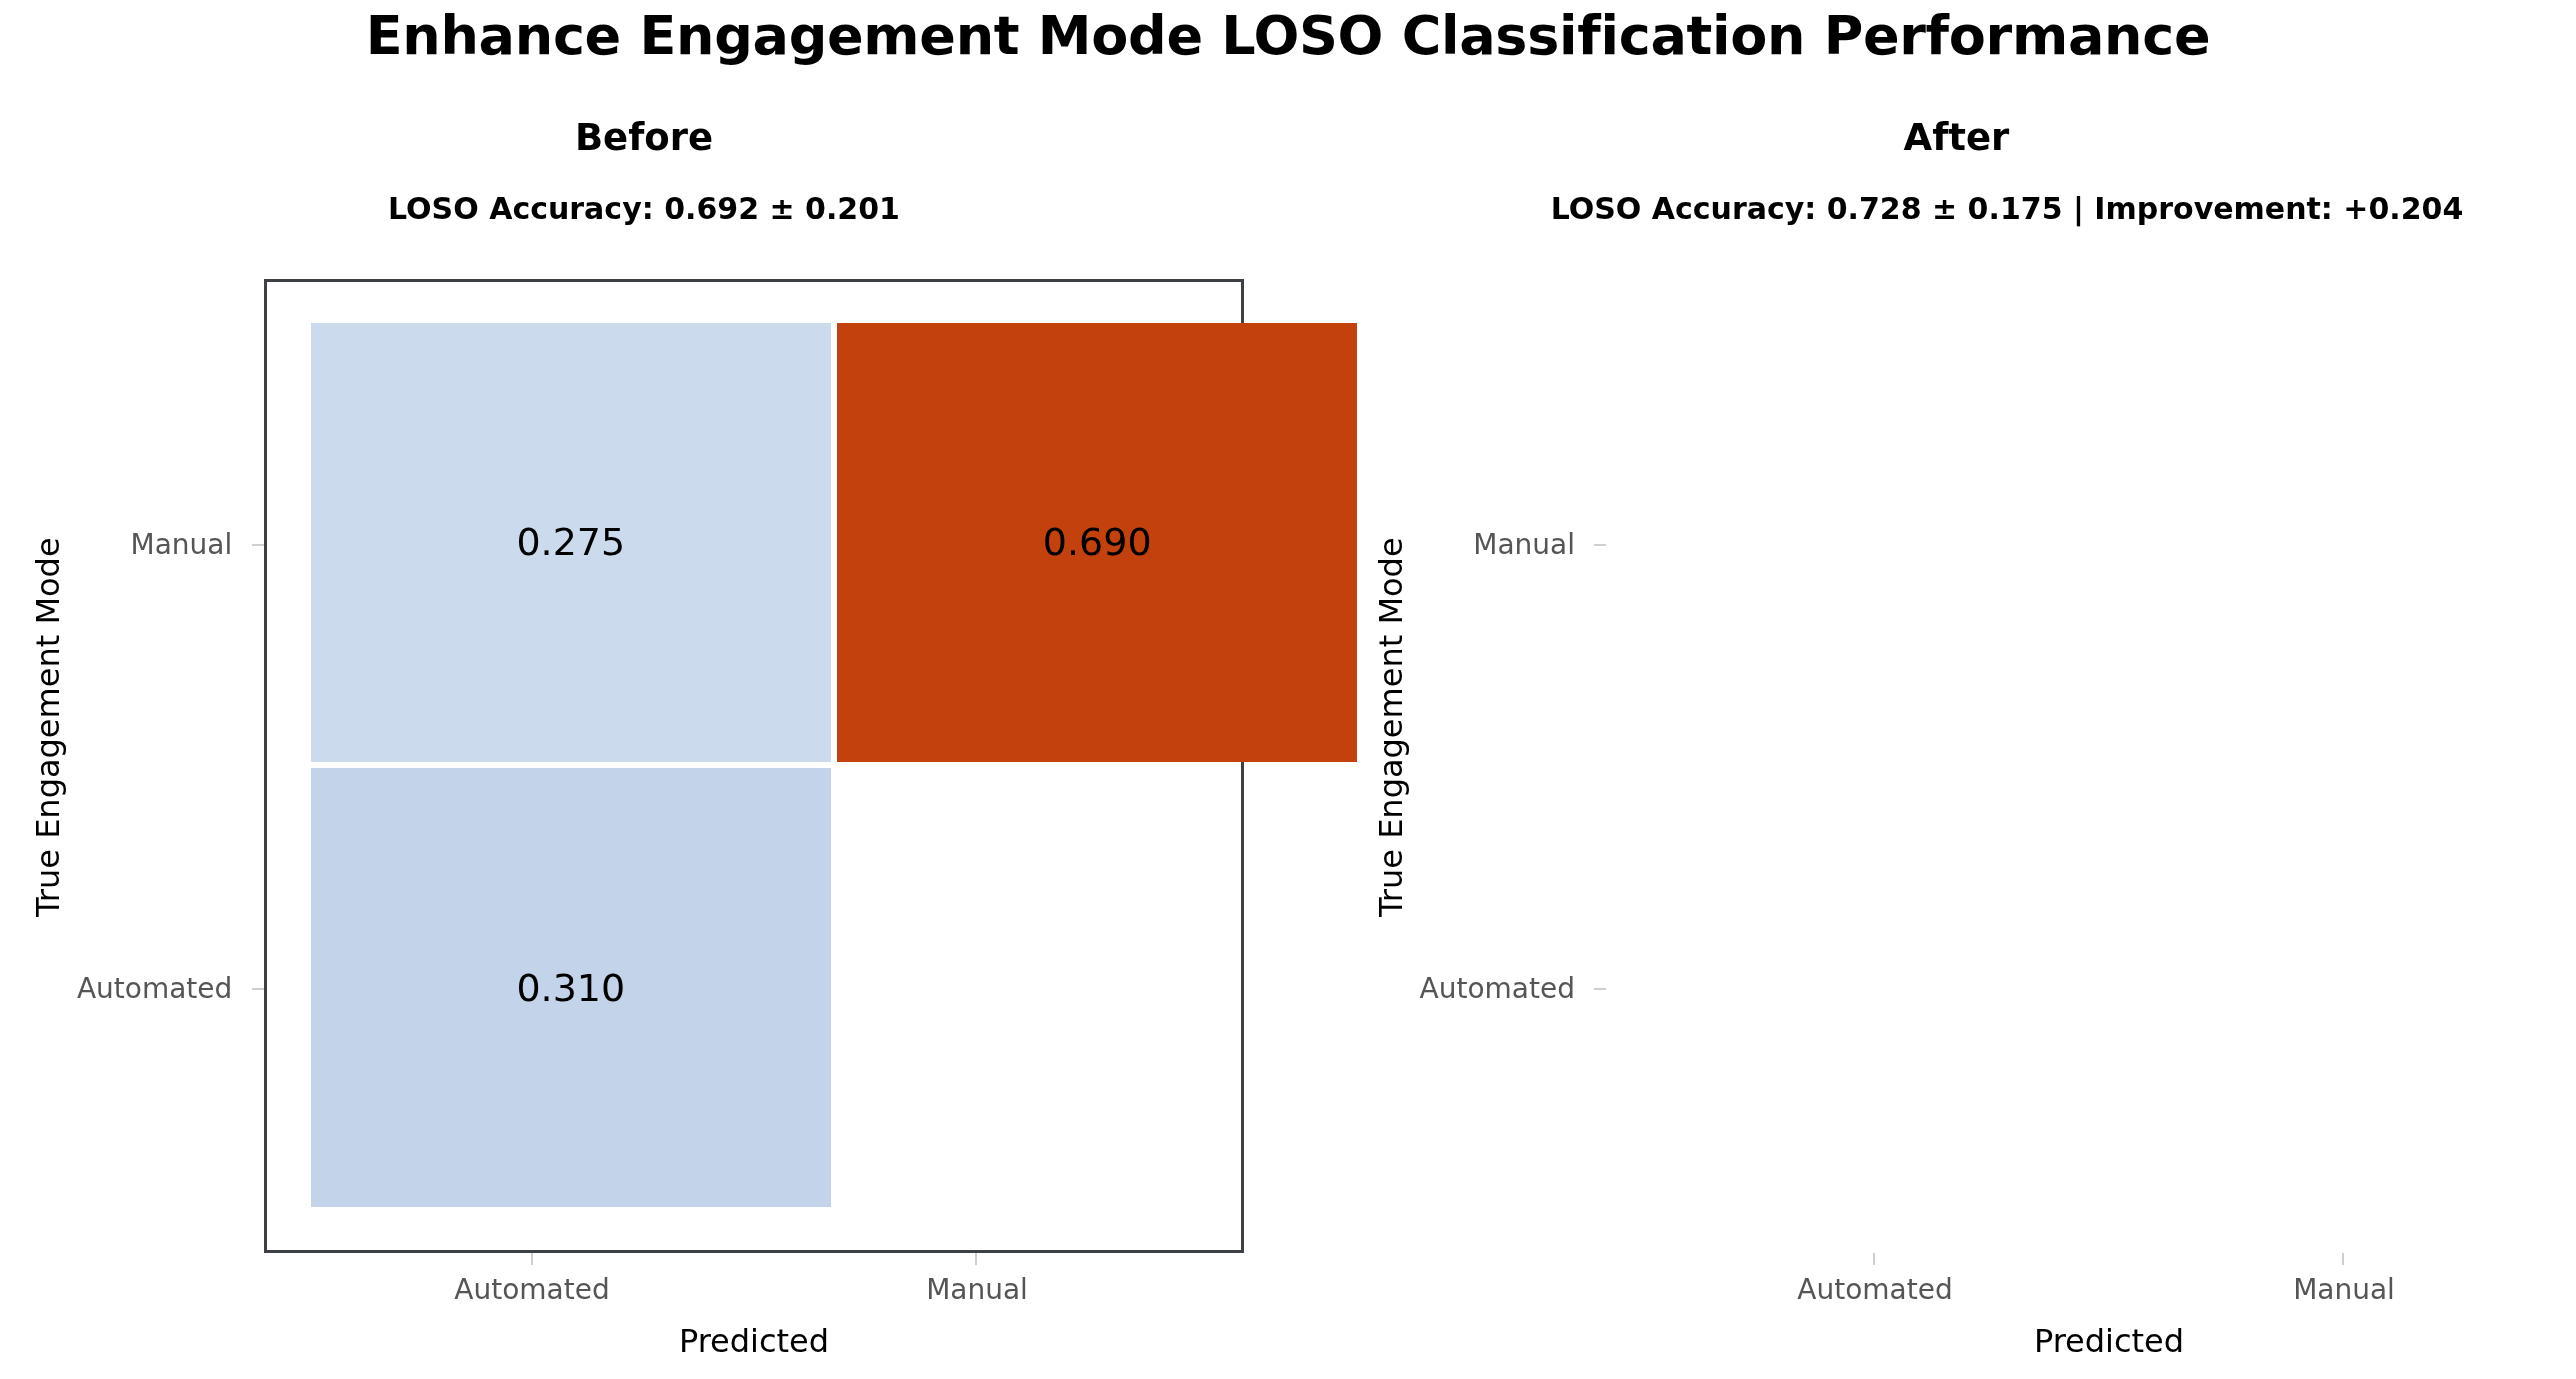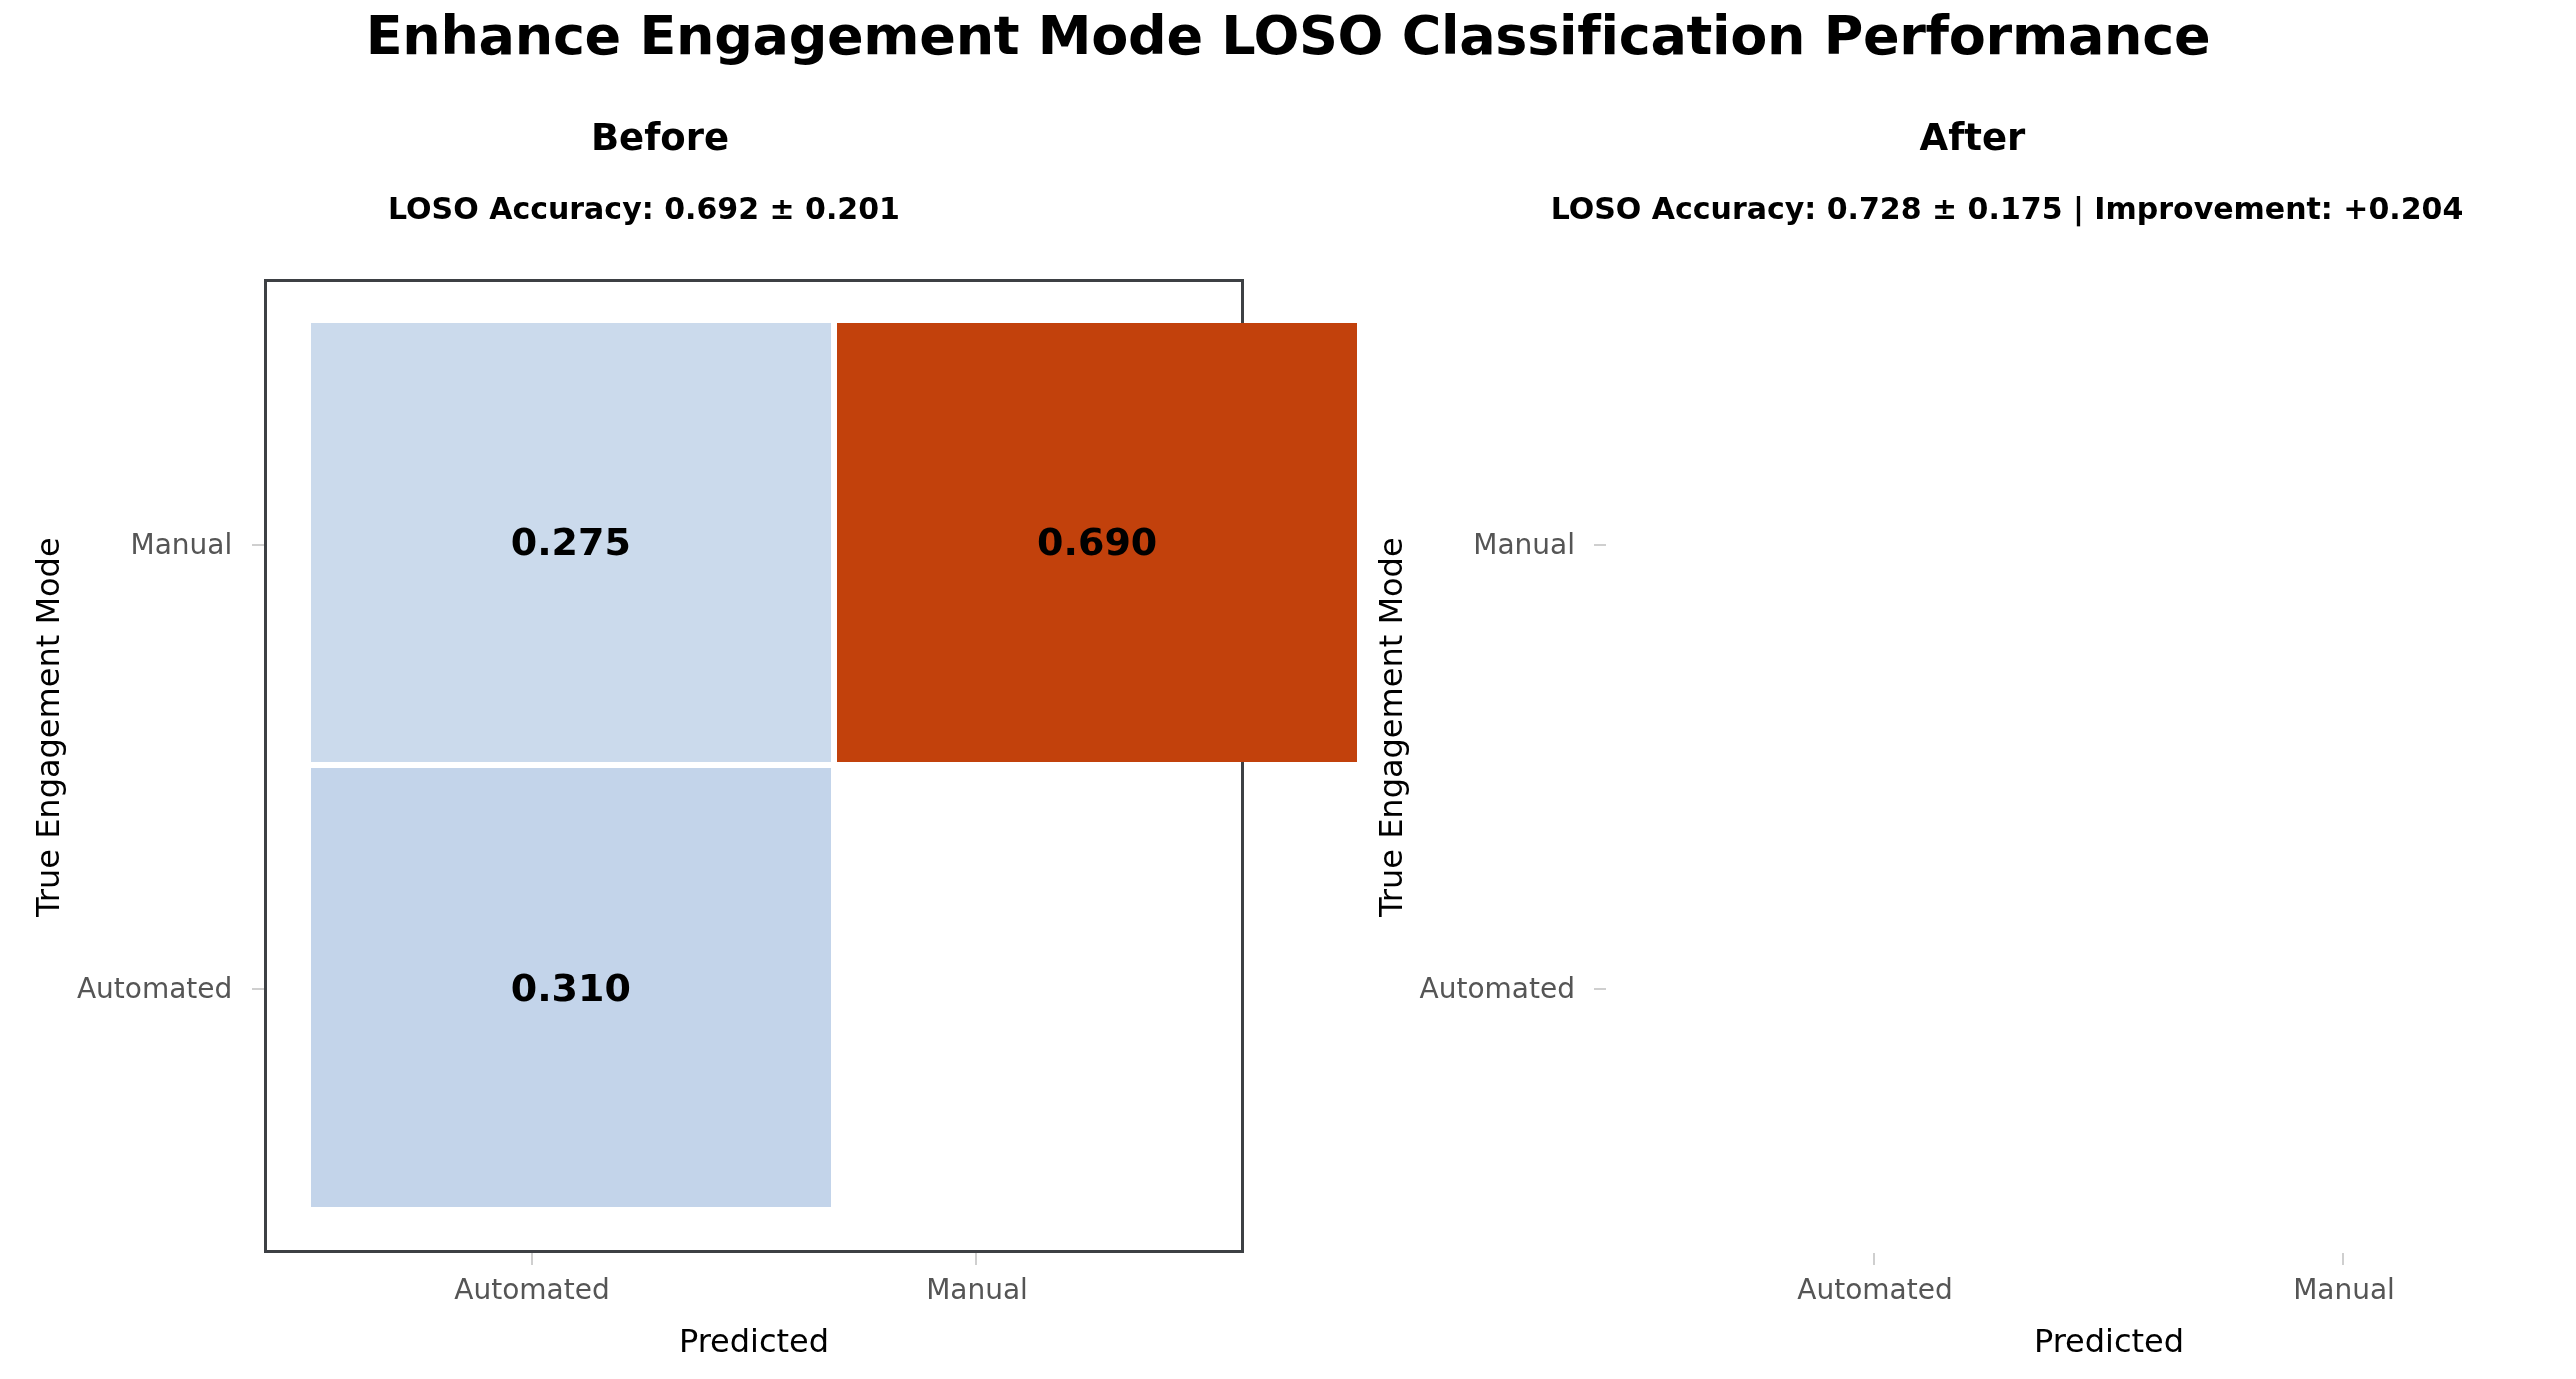--- a/index.html
+++ b/index.html
@@ -40,21 +40,20 @@
 
   .panel-title {
     position: absolute;
     top: 116px;
     width: 100%;
     text-align: center;
     font-size: 37px;
     font-weight: bold;
     color: #000000;
     white-space: nowrap;
-    padding-left: 16px;
   }
   .panel-subtitle {
     position: absolute;
     top: 191px;
     width: 100%;
     text-align: center;
     font-size: 30px;
     font-weight: bold;
     color: #000000;
     white-space: nowrap;
@@ -79,21 +78,21 @@
   
   .heatmap {
     position: absolute;
     display: grid;
     grid-template-columns: 1fr 1fr;
     grid-template-rows: 1fr 1fr;
     gap: 6.7px;
   }
   #heatmap-before {
     left: 311px;  top: 323px;
-    width: 1046px; height: 884px; font-weight: bold;
+    width: 1046px; height: 884px;
   }
 
   .cell {
     position: relative;
     display: flex;
     align-items: center;
     justify-content: center;
   }
   .cell-value {
     font-size: 38px;

